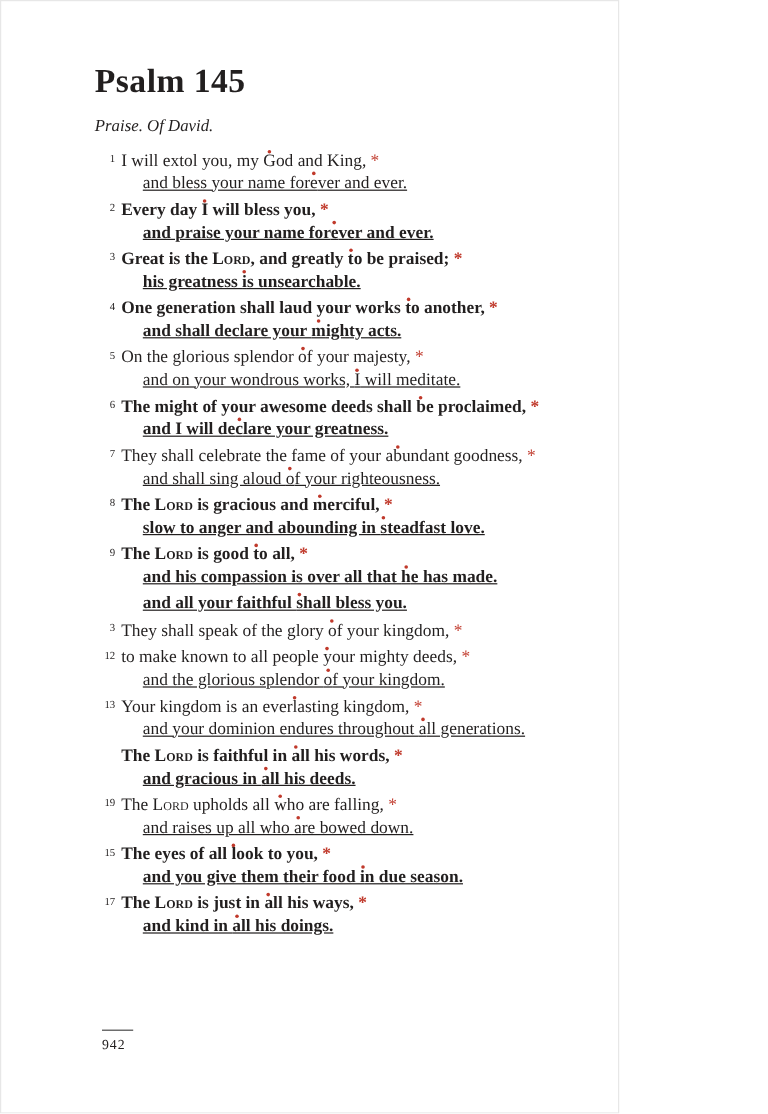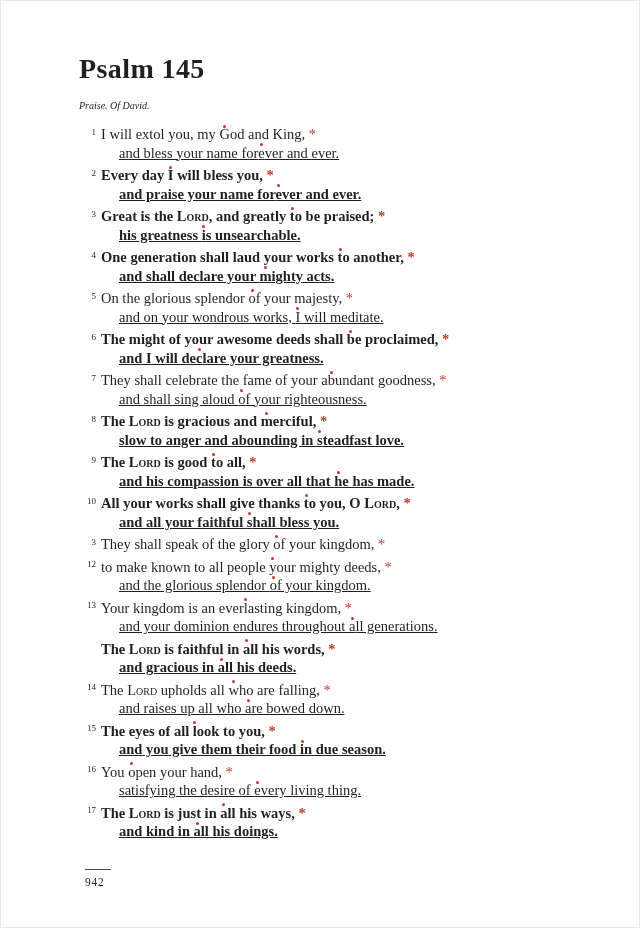--- a/index.html
+++ b/index.html
@@ -4,32 +4,32 @@
 <style>
   :root{ --accent:#c0392b; --ink:#221f1f; }
   html,body{ margin:0; padding:0; background:#ffffff; }
   body{
     width:640px; height:928px;
     font-family:"Liberation Serif","DejaVu Serif",serif;
     color:var(--ink);
   }
   .page{
     position:relative; box-sizing:border-box;
-    width:640px; height:928px;
+    width:516px; height:928px;
     padding:52px 58px 0 78px;
     border:1px solid #e7e7e7;
     background:#fff;
     overflow:hidden;
   }
   .title{
     font-size:28px; font-weight:bold; letter-spacing:.4px;
     margin:0 0 14px 0; line-height:32px;
   }
   .subtitle{
-    font-style:italic; font-size:10px; line-height:14px;
+    font-style:italic; font-size:14px; line-height:14px;
     margin:0 0 12px 0;
   }
   .verses{ font-size:14.5px; line-height:18.5px; }
   .verse{ margin:0 0 4px 0; }
   .verse.bold{ font-weight:bold; }
   .line1{ position:relative; padding-left:22px; }
   .vnum{
     position:absolute; left:0; top:0.5px;
     width:17px; padding-right:3px; text-align:right;
     font-size:9px; font-weight:normal; line-height:12px;
@@ -37,21 +37,21 @@
   .line2{ padding-left:40px;text-decoration:underline; }
   .star{ color:var(--accent); }
   .sc{ font-variant:small-caps;text-align:right; }
   .pointed{ position:relative; }
   .pointed::after{
     content:""; position:absolute;
     top:-1.5px; left:50%; margin-left:-1.5px;
     width:3px; height:3px; border-radius:50%;
     background:var(--accent);
   }
-  .footer{ position:absolute; left:84px; bottom:39px;margin-top:36px; }
+  .footer{ position:absolute; left:84px; bottom:50px;margin-top:36px; }
   .footer-rule{ width:26px; border-top:1px solid #4a4a4a; margin-bottom:6px; }
   .page-number{ font-size:11.5px; letter-spacing:.8px; }
 </style>
 </head>
 <body>
 
 <div class="page">
   <h1 class="title">Psalm 145</h1>
   <p class="subtitle">Praise. Of David.</p>
   <div class="verses">
@@ -85,49 +85,44 @@
       </div>
       <div class="verse bold">
         <div class="line1"><span class="vnum">8</span><span class="ltext">The <span class="sc">Lord</span> is gracious and <span class="pointed">m</span>erciful,</span><span class="star"> *</span></div>
         <div class="line2"><span class="ltext">slow to anger and abounding in <span class="pointed">s</span>teadfast love.</span></div>
       </div>
       <div class="verse bold">
         <div class="line1"><span class="vnum">9</span><span class="ltext">The <span class="sc">Lord</span> is good <span class="pointed">t</span>o all,</span><span class="star"> *</span></div>
         <div class="line2"><span class="ltext">and his compassion is over all that <span class="pointed">h</span>e has made.</span></div>
       </div>
       <div class="verse bold">
-        <div class="line1"><span class="vnum">10</span><span class="ltext">All your works shall give thanks <span class="pointed">t</span>o you, O <span class="sc">Lord</span>,</span><span class="star"> *</span></div>
         <div class="line2"><span class="ltext">and all your faithful <span class="pointed">s</span>hall bless you.</span></div>
       </div>
       <div class="verse">
         <div class="line1"><span class="vnum">3</span><span class="ltext">They shall speak of the glory <span class="pointed">o</span>f your kingdom,</span><span class="star"> *</span></div>
       </div>
       <div class="verse">
         <div class="line1"><span class="vnum">12</span><span class="ltext">to make known to all people <span class="pointed">y</span>our mighty deeds,</span><span class="star"> *</span></div>
         <div class="line2"><span class="ltext">and the glorious splendor <span class="pointed">o</span>f your kingdom.</span></div>
       </div>
       <div class="verse">
         <div class="line1"><span class="vnum">13</span><span class="ltext">Your kingdom is an ever<span class="pointed">l</span>asting kingdom,</span><span class="star"> *</span></div>
         <div class="line2"><span class="ltext">and your dominion endures throughout <span class="pointed">a</span>ll generations.</span></div>
       </div>
       <div class="verse bold">
         <div class="line1"><span class="vnum"></span><span class="ltext">The <span class="sc">Lord</span> is faithful in <span class="pointed">a</span>ll his words,</span><span class="star"> *</span></div>
         <div class="line2"><span class="ltext">and gracious in <span class="pointed">a</span>ll his deeds.</span></div>
       </div>
       <div class="verse">
-        <div class="line1"><span class="vnum">14</span><span class="ltext">The <span class="sc">Lord</span> upholds all <span class="pointed">w</span>ho are falling,</span><span class="star"> *</span></div>
+        <div class="line1"><span class="vnum">19</span><span class="ltext">The <span class="sc">Lord</span> upholds all <span class="pointed">w</span>ho are falling,</span><span class="star"> *</span></div>
         <div class="line2"><span class="ltext">and raises up all who <span class="pointed">a</span>re bowed down.</span></div>
       </div>
       <div class="verse bold">
         <div class="line1"><span class="vnum">15</span><span class="ltext">The eyes of all <span class="pointed">l</span>ook to you,</span><span class="star"> *</span></div>
         <div class="line2"><span class="ltext">and you give them their food <span class="pointed">i</span>n due season.</span></div>
-      </div>
-      <div class="verse">
-        <div class="line1"><span class="vnum">16</span><span class="ltext">You <span class="pointed">o</span>pen your hand,</span><span class="star"> *</span></div>
-        <div class="line2"><span class="ltext">satisfying the desire of <span class="pointed">e</span>very living thing.</span></div>
       </div>
       <div class="verse bold">
         <div class="line1"><span class="vnum">17</span><span class="ltext">The <span class="sc">Lord</span> is just in <span class="pointed">a</span>ll his ways,</span><span class="star"> *</span></div>
         <div class="line2"><span class="ltext">and kind in <span class="pointed">a</span>ll his doings.</span></div>
       </div>
     </div>
   <div class="footer">
     <div class="footer-rule"></div>
     <div class="page-number">942</div>
   </div>

